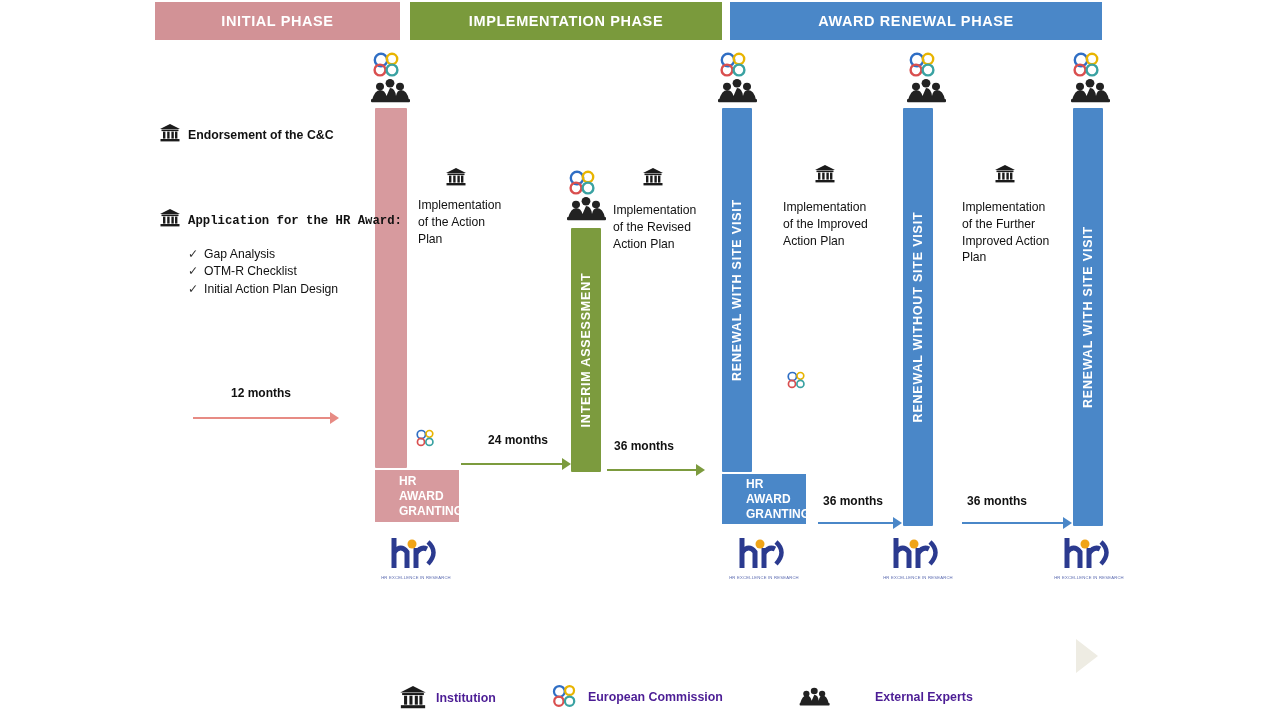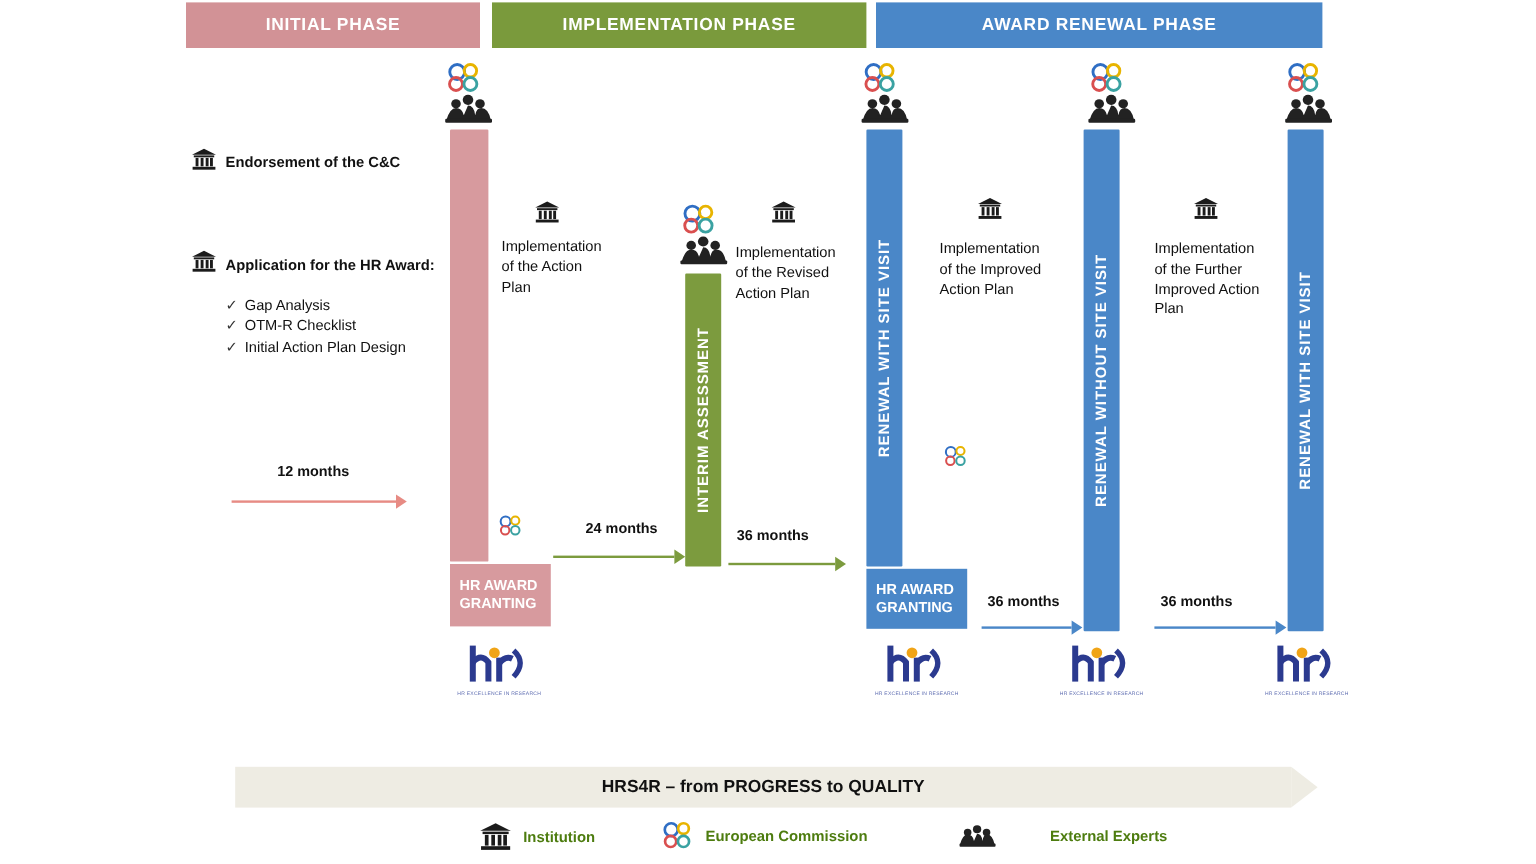--- a/index.html
+++ b/index.html
@@ -59,21 +59,21 @@
   }
 
   
   .grant-box {
     color: #ffffff;
     font-weight: bold;
     font-size: 12px;
     line-height: 1.25;
     display: flex;
     align-items: center;
-    padding-left: 8px;
+    padding-left: 24px;
     box-sizing: border-box;
   }
   .grant-pink { background: #d79a9e; }
   .grant-blue { background: #4a87c8; }
 
   
   .text-block {
     font-size: 12.2px;
     line-height: 1.38;
     color: #111;
@@ -148,21 +148,21 @@
   
   .legend-item {
     position: absolute;
     display: flex;
     align-items: center;
     gap: 10px;
   }
   .legend-label {
     font-size: 12.4px;
     font-weight: bold;
-    color: #4d7c0f;
+    color: #4c1d95;
     white-space: nowrap;
   }
 
   
   .hr-logo { position: absolute; text-align: center; }
   .hr-logo .hr-caption {
     font-size: 4.2px;
     color: #5c6bb0;
     letter-spacing: 0.2px;
     margin-top: 1px;
@@ -221,21 +221,21 @@
     <svg width="20" height="18" viewBox="0 0 20 18">
       <polygon points="10,0 20,5 0,5" fill="#1b1b1b"></polygon>
       <rect x="1.5" y="5.5" width="17" height="1.6" fill="#1b1b1b"></rect>
       <rect x="3" y="7.6" width="2.4" height="7" fill="#1b1b1b"></rect>
       <rect x="7.2" y="7.6" width="2.4" height="7" fill="#1b1b1b"></rect>
       <rect x="11.4" y="7.6" width="2.4" height="7" fill="#1b1b1b"></rect>
       <rect x="15" y="7.6" width="2.4" height="7" fill="#1b1b1b"></rect>
       <rect x="0.5" y="15" width="19" height="2.4" fill="#1b1b1b"></rect>
     </svg>
   </div>
-  <div class="abs bold-text" style="left:188px; top:214px;">Application for the HR Award:</div>
+  <div class="abs bold-text" style="left:188px; top:214px;font-family:Liberation Mono, monospace;">Application for the HR Award:</div>
 
   <ul class="abs check-list" style="left:188px; top:246px;">
     <li><span class="tick">✓</span><span>Gap Analysis</span></li>
     <li><span class="tick">✓</span><span>OTM-R Checklist</span></li>
     <li><span class="tick">✓</span><span>Initial Action Plan Design</span></li>
   </ul>
 
   <div class="months-label" style="left:231px; top:386px;">12 months</div>
   <div class="arrow-wrap arrow-pink" style="left:193px; top:412px; width:146px;">
     <div class="arrow-line" style="width:137px;"></div>
@@ -455,23 +455,20 @@
       <path d="M6 4 L6 34" stroke="#2b3a8f" stroke-width="5" fill="none"></path>
       <path d="M6 18 q7 -8 13 0 L19 34" stroke="#2b3a8f" stroke-width="5" fill="none"></path>
       <path d="M28 14 L28 34" stroke="#2b3a8f" stroke-width="5" fill="none"></path>
       <path d="M28 19 q5 -7 11 -4" stroke="#2b3a8f" stroke-width="5" fill="none"></path>
       <circle cx="24" cy="10" r="4.5" fill="#f0a417"></circle>
       <path d="M40 8 q11 10 0 22" stroke="#2b3a8f" stroke-width="4.5" fill="none"></path>
     </svg>
     <div class="hr-caption">HR EXCELLENCE IN RESEARCH</div>
   </div>
 
-  <div class="bottom-banner" style="left:196px; top:639px; width:880px;">
-    <div class="bb-text">HRS4R – from PROGRESS to QUALITY</div>
-  </div>
   <div class="bottom-arrow-head" style="left:1076px; top:639px;"></div>
 
   <div class="legend-item" style="left:400px; top:686px;">
     <span>
       <svg width="26" height="23" viewBox="0 0 20 18">
         <polygon points="10,0 20,5 0,5" fill="#1b1b1b"></polygon>
         <rect x="1.5" y="5.5" width="17" height="1.6" fill="#1b1b1b"></rect>
         <rect x="3" y="7.6" width="2.4" height="7" fill="#1b1b1b"></rect>
         <rect x="7.2" y="7.6" width="2.4" height="7" fill="#1b1b1b"></rect>
         <rect x="11.4" y="7.6" width="2.4" height="7" fill="#1b1b1b"></rect>

